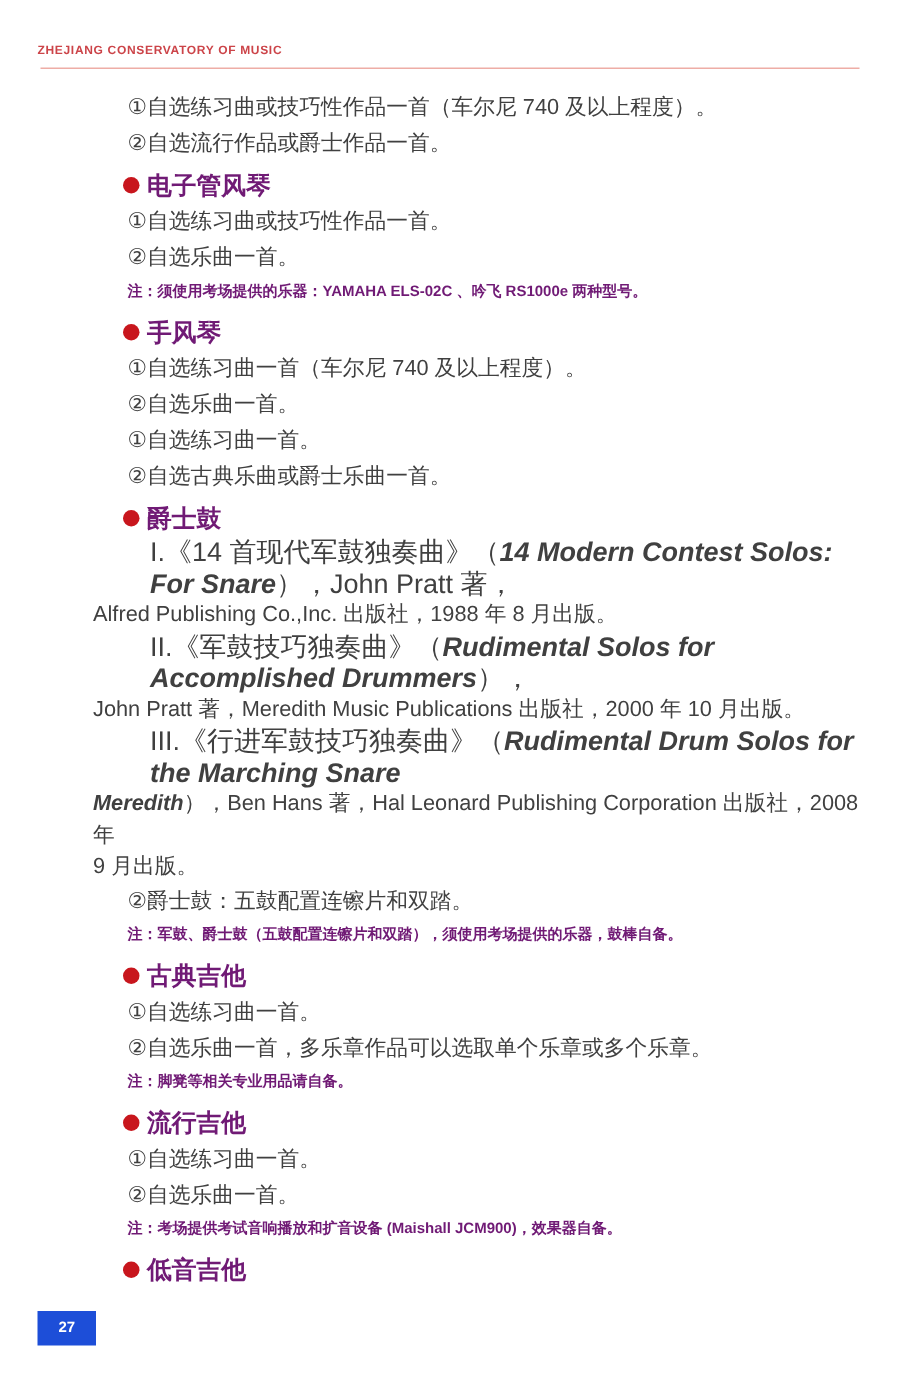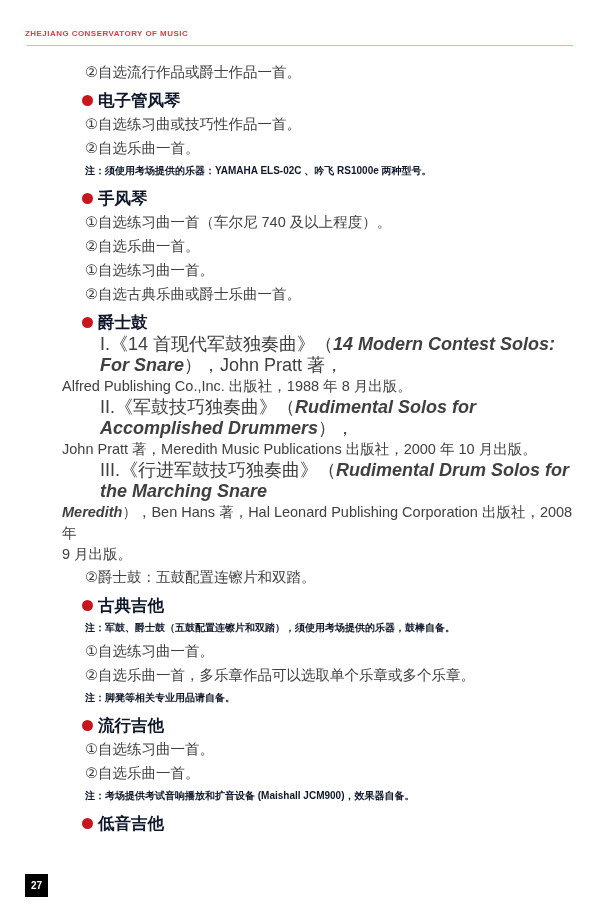--- a/index.html
+++ b/index.html
@@ -22,56 +22,57 @@
     padding-left:20px;line-height:24px;font-size:16.5px;font-weight:700;
     color:#2e2e2e;margin-top:4px;
   }
   .b-bookf{padding-left:38px;line-height:21px;font-size:18px}
   .b-bookc{padding-left:0;line-height:21px;font-size:14.5px}
   .dot{
     display:inline-block;width:11px;height:11px;border-radius:50%;
     background:#c8161d;margin-right:5px;
   }
   .r-n{font-weight:inherit}
-  .r-b{font-weight:700;color:#0f172a}
+  .r-b{font-weight:700;color:#701a75}
   .r-bi{font-weight:700;font-style:italic}
   .pagenum{
-    position:absolute;left:25px;top:874px;width:23px;height:23px;
-    background:#000000;color:#ffffff;font-size:10px;font-weight:700;
+    position:absolute;left:25px;top:874px;width:39px;height:23px;
+    background:#1d4ed8;color:#ffffff;font-size:10px;font-weight:700;
     display:flex;align-items:center;justify-content:center;
   }
 </style>
 </head>
 <body>
 
 <div class="page">
   <div class="brand">ZHEJIANG CONSERVATORY OF MUSIC</div>
   <div class="rule"></div>
   <div class="doc">
+      <div class="blk b-item"><span class="r-n">①自选练习曲或技巧性作品一首（车尔尼 740 及以上程度）。</span></div>
       <div class="blk b-item"><span class="r-n">②自选流行作品或爵士作品一首。</span></div>
       <div class="blk b-section"><span class="dot"></span><span class="r-b">电子管风琴</span></div>
       <div class="blk b-item"><span class="r-n">①自选练习曲或技巧性作品一首。</span></div>
       <div class="blk b-item"><span class="r-n">②自选乐曲一首。</span></div>
       <div class="blk b-note"><span class="r-b">注：须使用考场提供的乐器：YAMAHA ELS-02C 、吟飞 RS1000e 两种型号。</span></div>
       <div class="blk b-section"><span class="dot"></span><span class="r-b">手风琴</span></div>
       <div class="blk b-item"><span class="r-n">①自选练习曲一首（车尔尼 740 及以上程度）。</span></div>
       <div class="blk b-item"><span class="r-n">②自选乐曲一首。</span></div>
       <div class="blk b-item"><span class="r-n">①自选练习曲一首。</span></div>
       <div class="blk b-item"><span class="r-n">②自选古典乐曲或爵士乐曲一首。</span></div>
       <div class="blk b-section"><span class="dot"></span><span class="r-b">爵士鼓</span></div>
       <div class="blk b-bookf"><span class="r-n">I.《14 首现代军鼓独奏曲》（</span><span class="r-bi">14 Modern Contest Solos: For Snare</span><span class="r-n">），John Pratt 著，</span></div>
       <div class="blk b-bookc"><span class="r-n">Alfred Publishing Co.,Inc. 出版社，1988 年 8 月出版。</span></div>
       <div class="blk b-bookf"><span class="r-n">II.《军鼓技巧独奏曲》（</span><span class="r-bi">Rudimental Solos for Accomplished Drummers</span><span class="r-n">），</span></div>
       <div class="blk b-bookc"><span class="r-n">John Pratt 著，Meredith Music Publications 出版社，2000 年 10 月出版。</span></div>
       <div class="blk b-bookf"><span class="r-n">III.《行进军鼓技巧独奏曲》（</span><span class="r-bi">Rudimental Drum Solos for the Marching Snare</span></div>
       <div class="blk b-bookc"><span class="r-bi">Meredith</span><span class="r-n">），Ben Hans 著，Hal Leonard Publishing Corporation 出版社，2008 年</span></div>
       <div class="blk b-bookc"><span class="r-n">9 月出版。</span></div>
       <div class="blk b-item"><span class="r-n">②爵士鼓：五鼓配置连镲片和双踏。</span></div>
+      <div class="blk b-note"><span class="r-b">注：军鼓、爵士鼓（五鼓配置连镲片和双踏），须使用考场提供的乐器，鼓棒自备。</span></div>
       <div class="blk b-section"><span class="dot"></span><span class="r-b">古典吉他</span></div>
-      <div class="blk b-note"><span class="r-b">注：军鼓、爵士鼓（五鼓配置连镲片和双踏），须使用考场提供的乐器，鼓棒自备。</span></div>
       <div class="blk b-item"><span class="r-n">①自选练习曲一首。</span></div>
       <div class="blk b-item"><span class="r-n">②自选乐曲一首，多乐章作品可以选取单个乐章或多个乐章。</span></div>
       <div class="blk b-note"><span class="r-b">注：脚凳等相关专业用品请自备。</span></div>
       <div class="blk b-section"><span class="dot"></span><span class="r-b">流行吉他</span></div>
       <div class="blk b-item"><span class="r-n">①自选练习曲一首。</span></div>
       <div class="blk b-item"><span class="r-n">②自选乐曲一首。</span></div>
       <div class="blk b-note"><span class="r-b">注：考场提供考试音响播放和扩音设备 (Maishall JCM900)，效果器自备。</span></div>
       <div class="blk b-section"><span class="dot"></span><span class="r-b">低音吉他</span></div>
     </div>
   <div class="pagenum">27</div>

